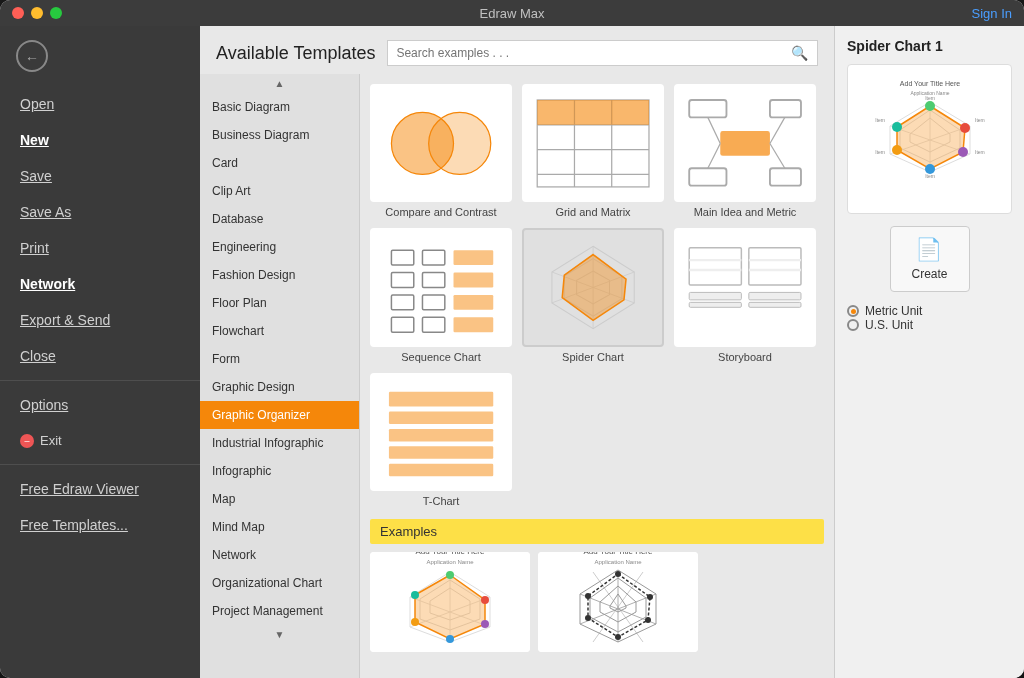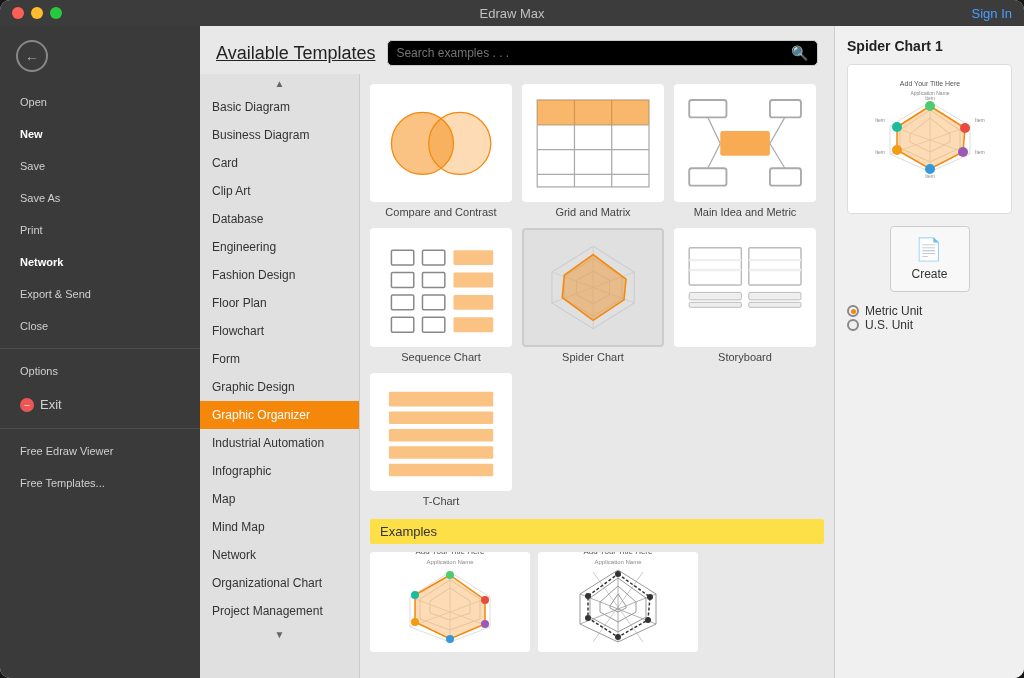--- a/index.html
+++ b/index.html
@@ -88,22 +88,23 @@
       cursor: pointer;
     }
     .sidebar-menu {
       display: flex;
       flex-direction: column;
       flex: 1;
     }
     .sidebar-item {
       padding: 10px 20px;
       color: #d0d0d0;
-      font-size: 11px;
-      cursor: pointer;
+      font-size: 14px;
+      cursor: pointer;
+      text-decoration: underline;
     }
     .sidebar-item.active {
       color: #ffffff;
       font-weight: 600;
     }
     .sidebar-exit {
       display: flex;
       align-items: center;
       gap: 6px;
       padding: 10px 20px;
@@ -141,29 +142,28 @@
       display: flex;
       align-items: center;
       gap: 12px;
       flex-shrink: 0;
     }
     .templates-title {
       font-size: 18px;
       font-weight: 500;
       color: #222;
       white-space: nowrap;
-      text-decoration: underline;
     }
     .search-bar {
       flex: 1;
       display: flex;
       align-items: center;
-      background: #000000;
+      background: #ffffff;
       border: 1px solid #ccc;
-      border-radius: 5px;
+      border-radius: 0;
       padding: 4px 8px;
     }
     .search-input {
       border: none;
       outline: none;
       flex: 1;
       font-size: 12px;
       color: #666;
       background: transparent;
     }
@@ -427,21 +427,21 @@
           <div class="category-item">Card</div>
           <div class="category-item">Clip Art</div>
           <div class="category-item">Database</div>
           <div class="category-item">Engineering</div>
           <div class="category-item">Fashion Design</div>
           <div class="category-item">Floor Plan</div>
           <div class="category-item">Flowchart</div>
           <div class="category-item">Form</div>
           <div class="category-item">Graphic Design</div>
           <div class="category-item active">Graphic Organizer</div>
-          <div class="category-item">Industrial Automation</div>
+          <div class="category-item">Industrial Infographic</div>
           <div class="category-item">Infographic</div>
           <div class="category-item">Map</div>
           <div class="category-item">Mind Map</div>
           <div class="category-item">Network</div>
           <div class="category-item">Organizational Chart</div>
           <div class="category-item">Project Management</div>
           <div class="category-scroll-btn">▼</div>
         </div>
 
         <div class="templates-grid-area">

